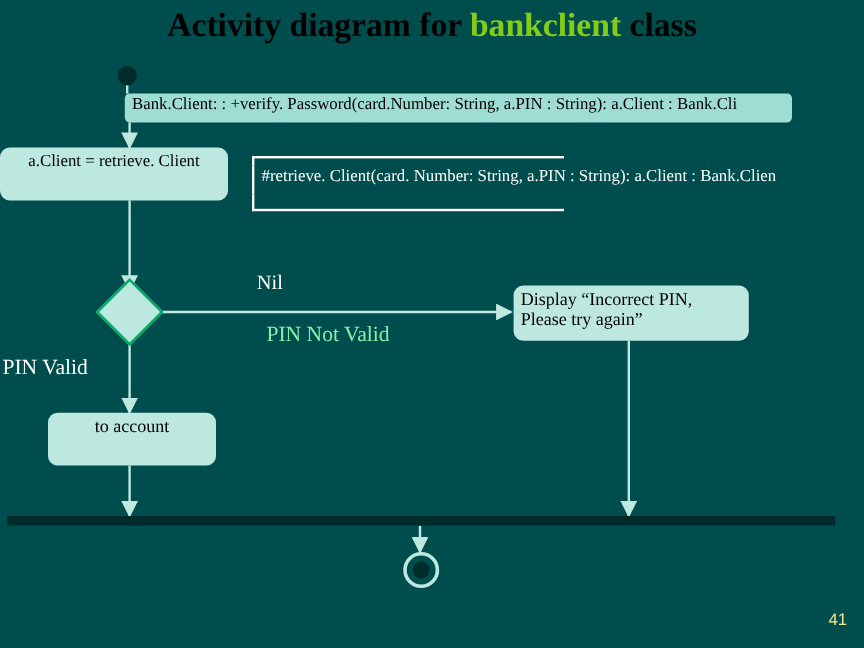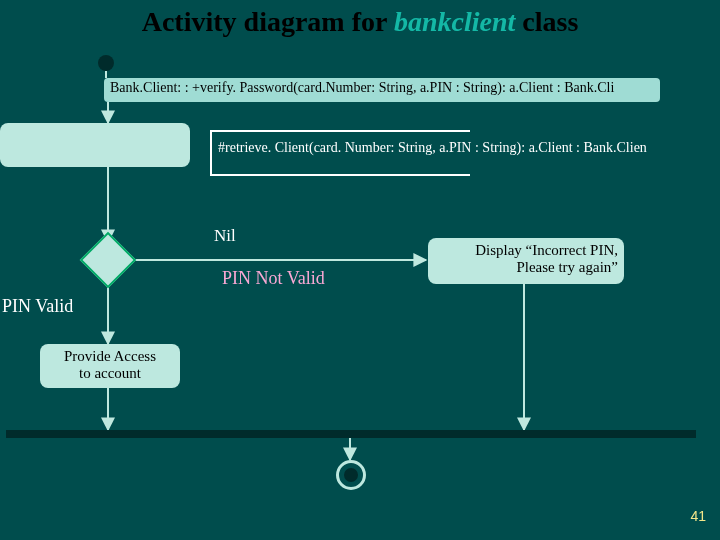--- a/index.html
+++ b/index.html
@@ -10,21 +10,21 @@
     position: relative;
   }
   .title {
     position: absolute;
     top: 6px; left: 0; width: 720px;
     text-align: center;
     font-size: 28px;
     font-weight: bold;
     color: #000;
   }
-  .title .em { font-style: italic; color: #14b8a6; }
+  .title .em { color: #84cc16; }
   .start-circle {
     position: absolute;
     top: 55px; left: 98px;
     width: 16px; height: 16px;
     border-radius: 50%;
     background: #002b2b;
   }
   .topbox {
     position: absolute;
     top: 78px; left: 104px;
@@ -79,35 +79,35 @@
     transform: rotate(45deg);
   }
   .nil {
     position: absolute;
     top: 226px; left: 214px;
     color: #fff; font-size: 17px;
   }
   .pinnotvalid {
     position: absolute;
     top: 268px; left: 222px;
-    color: #f9a8d4; font-size: 18px;
+    color: #86efac; font-size: 18px;
   }
   .pinvalid {
     position: absolute;
     top: 296px; left: 2px;
     color: #fff; font-size: 18px;
   }
   .incorrectbox {
     position: absolute;
     top: 238px; left: 428px;
     width: 196px; height: 46px;
     background: #bde8df;
     border-radius: 8px;
     font-size: 15px; color: #000;
-    text-align: right;
+    text-align: left;
     padding: 4px 6px;
     line-height: 1.15;
   }
   .accessbox {
     position: absolute;
     top: 344px; left: 40px;
     width: 140px; height: 44px;
     background: #bde8df;
     border-radius: 8px;
     font-size: 15px; color: #000;
@@ -165,41 +165,41 @@
   <span>Activity diagram for </span><span class="em">bankclient</span><span> class</span>
 </div>
 
 <div class="start-circle"></div>
 
 <div class="topbox">
   <span>Bank.Client: : +verify. Password(card.Number: String, a.PIN : String): a.Client : Bank.Cli</span>
 </div>
 
 <div class="retrievebox">
+  <div>a.Client = retrieve. Client</div>
 </div>
 
 <div class="corner-top"></div>
 <div class="defbox">
   <div class="inner">#retrieve. Client(card. Number: String, a.PIN : String): a.Client : Bank.Clien</div>
 </div>
 <div class="corner-bot"></div>
 
 <div class="decision"></div>
 
 <div class="nil">Nil</div>
 <div class="pinnotvalid">PIN Not Valid</div>
 <div class="pinvalid">PIN Valid</div>
 
 <div class="incorrectbox">
   <div>Display “Incorrect PIN,</div>
   <div>Please try again”</div>
 </div>
 
 <div class="accessbox">
-  <div>Provide Access</div>
   <div>to account</div>
 </div>
 
 <div class="mergebar"></div>
 
 <div class="endnode">
     <div class="inner"></div>
   </div>
 
 <div class="pagenum">41</div>

